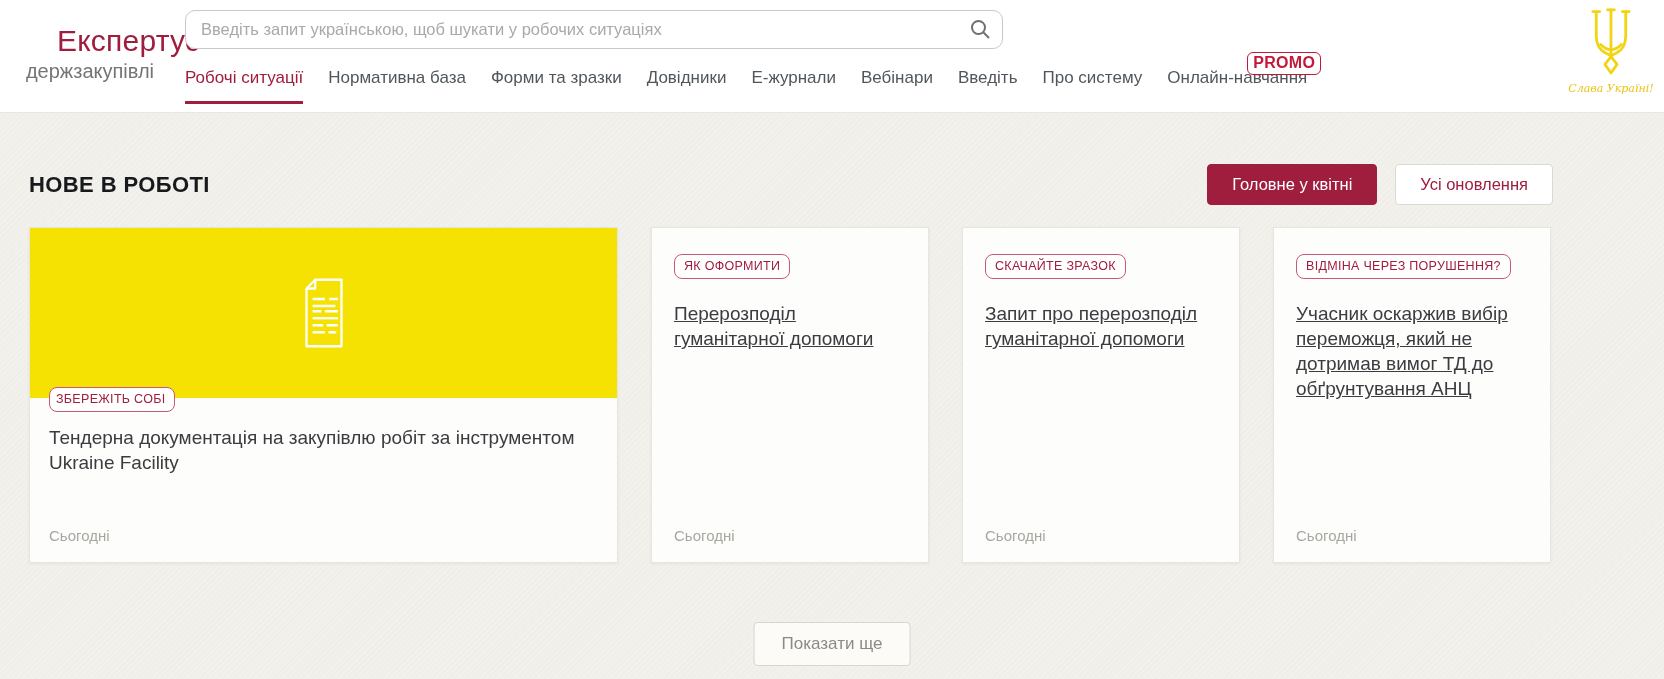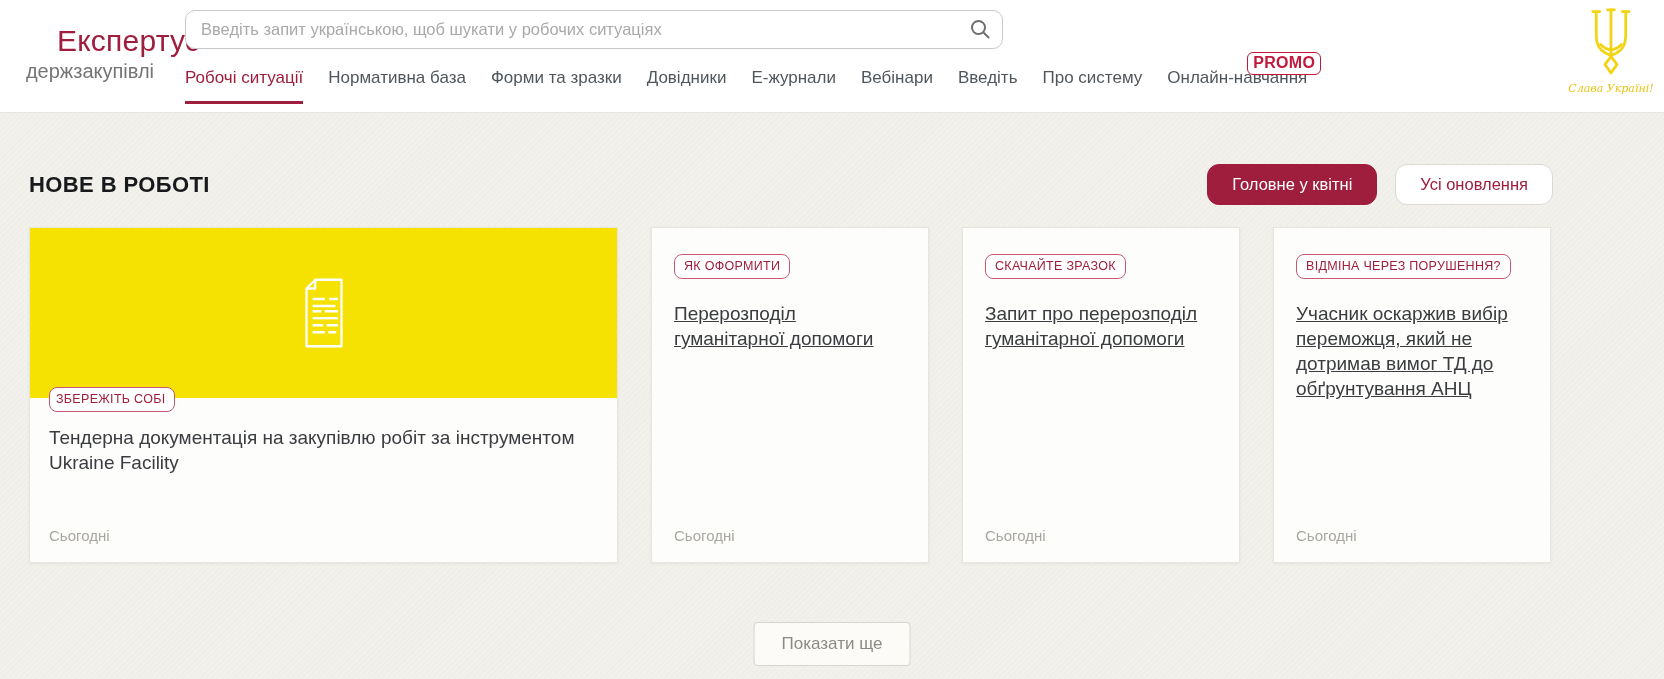--- a/index.html
+++ b/index.html
@@ -45,21 +45,21 @@
   .slava-block { position:absolute; right:10px; top:6px; width:86px; text-align:center; }
   .slava-text {
     font-family:"DejaVu Serif", serif; font-style:italic;
     font-size:11px; color:#e8c418; margin-top:2px; white-space:nowrap;
   }
 
   
   .section-head { position:absolute; left:29px; top:164px; width:1524px; height:42px; }
   .section-title { font-size:22px; font-weight:bold; color:#17191c; letter-spacing:0.4px; line-height:42px; }
   .head-buttons { position:absolute; right:0; top:0; display:flex; gap:18px; }
-  .btn { font-family:"Liberation Sans", sans-serif; font-size:16.5px; height:41px; padding:0 24px; border-radius:12px; cursor:pointer; }
+  .btn { font-family:"Liberation Sans", sans-serif; font-size:16.5px; height:41px; padding:0 24px; border-radius:4px; cursor:pointer; }
   .btn-primary { background:#9f1d3d; color:#ffffff; border:1px solid #9f1d3d; }
   .btn-secondary { background:#ffffff; color:#9f1d3d; border:1px solid #ddd9d2; }
 
   
   .cards {
     position:absolute; left:29px; top:227px; width:1523px; height:336px;
     display:grid; grid-template-columns:589px 278px 278px 278px; column-gap:33px;
   }
   .card {
     position:relative; background:#fdfdfc; border:1px solid #e7e5de;

